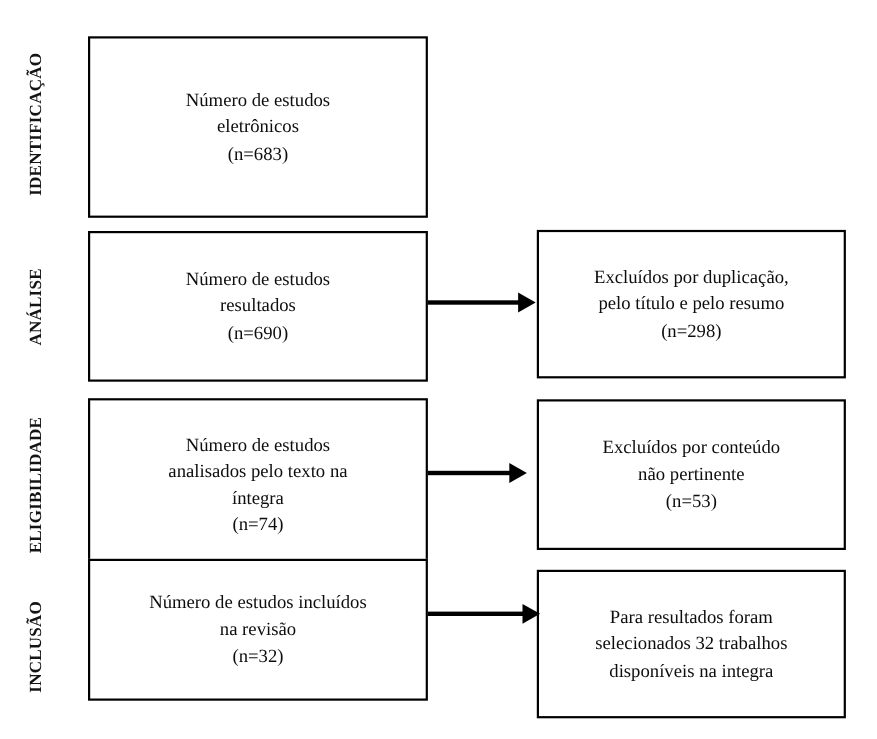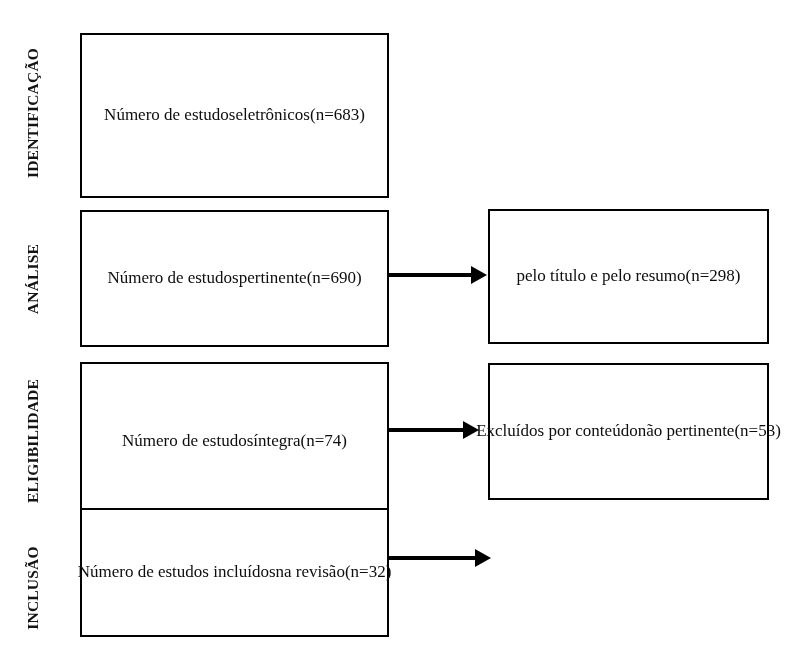--- a/index.html
+++ b/index.html
@@ -37,21 +37,21 @@
     justify-content: center;
   }
 
   
   .flow-box {
     position: absolute;
     box-sizing: border-box;
     border: 2.5px solid #000000;
     background: #ffffff;
     display: flex;
-    flex-direction: row;
+    flex-direction: column;
     align-items: center;
     justify-content: center;
     text-align: center;
     font-size: 17px;
     line-height: 1.42;
     color: #0d0d0d;
     padding: 2px 10px;
   }
   .flow-box .line {
     display: block;
@@ -103,47 +103,54 @@
   </div>
 
   <div class="flow-box" style="left:80px; top:33px; width:309px; height:165px;">
     <span class="line">Número de estudos</span>
     <span class="line">eletrônicos</span>
     <span class="line">(n=683)</span>
   </div>
 
   <div class="flow-box" style="left:80px; top:210px; width:309px; height:137px;">
     <span class="line">Número de estudos</span>
-    <span class="line">pertinente</span>
+    <span class="line">resultados</span>
     <span class="line">(n=690)</span>
   </div>
 
   <div class="flow-box" style="left:80px; top:362px; width:309px; height:158px;">
     <span class="line">Número de estudos</span>
+    <span class="line">analisados pelo texto na</span>
     <span class="line">íntegra</span>
     <span class="line">(n=74)</span>
   </div>
 
   <div class="flow-box" style="left:80px; top:508px; width:309px; height:129px;">
     <span class="line">Número de estudos incluídos</span>
     <span class="line">na revisão</span>
     <span class="line">(n=32)</span>
   </div>
 
   <div class="flow-box" style="left:488px; top:209px; width:281px; height:135px;">
+    <span class="line">Excluídos por duplicação,</span>
     <span class="line">pelo título e pelo resumo</span>
     <span class="line">(n=298)</span>
   </div>
 
   <div class="flow-box" style="left:488px; top:363px; width:281px; height:137px;">
     <span class="line">Excluídos por conteúdo</span>
     <span class="line">não pertinente</span>
     <span class="line">(n=53)</span>
   </div>
 
+  <div class="flow-box" style="left:488px; top:518px; width:281px; height:135px;">
+    <span class="line">Para resultados foram</span>
+    <span class="line">selecionados 32 trabalhos</span>
+    <span class="line">disponíveis na integra</span>
+  </div>
 
   <div class="arrow" style="left:389px; top:275px; width:98px;">
     <span class="shaft" style="width:84px;"></span>
     <span class="head" style="left:82px;"></span>
   </div>
 
   <div class="arrow" style="left:389px; top:430px; width:98px;">
     <span class="shaft" style="width:76px;"></span>
     <span class="head" style="left:74px;"></span>
   </div>

